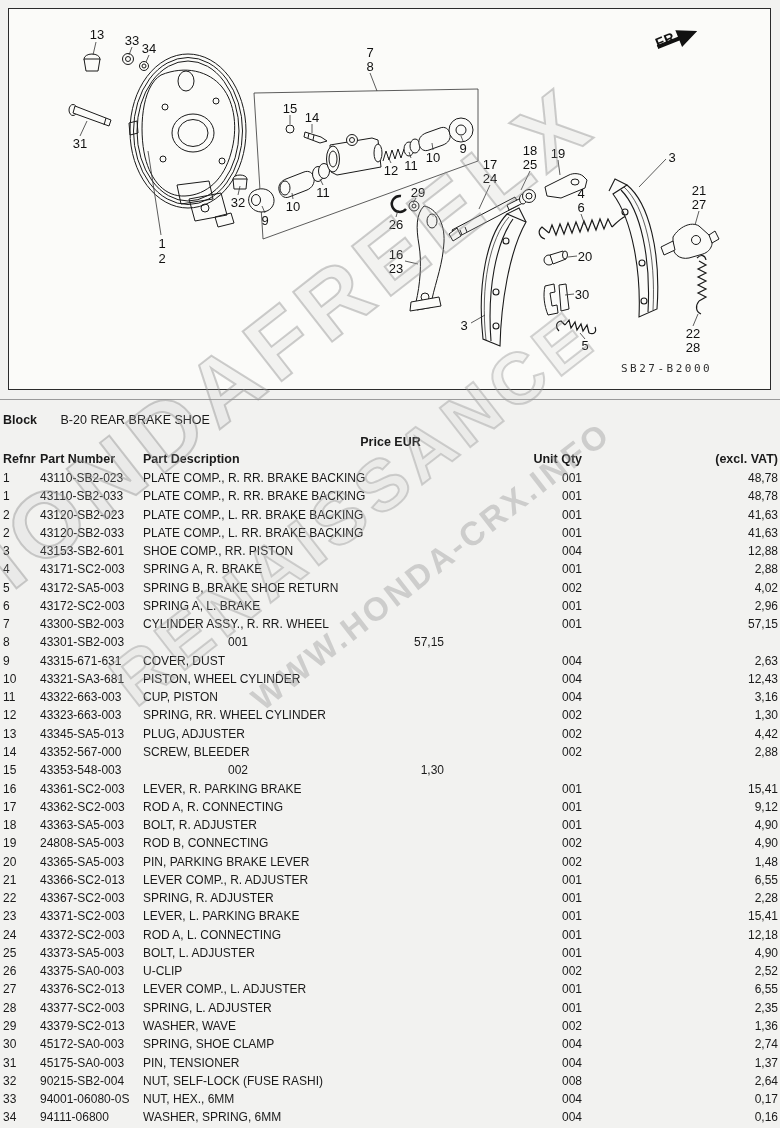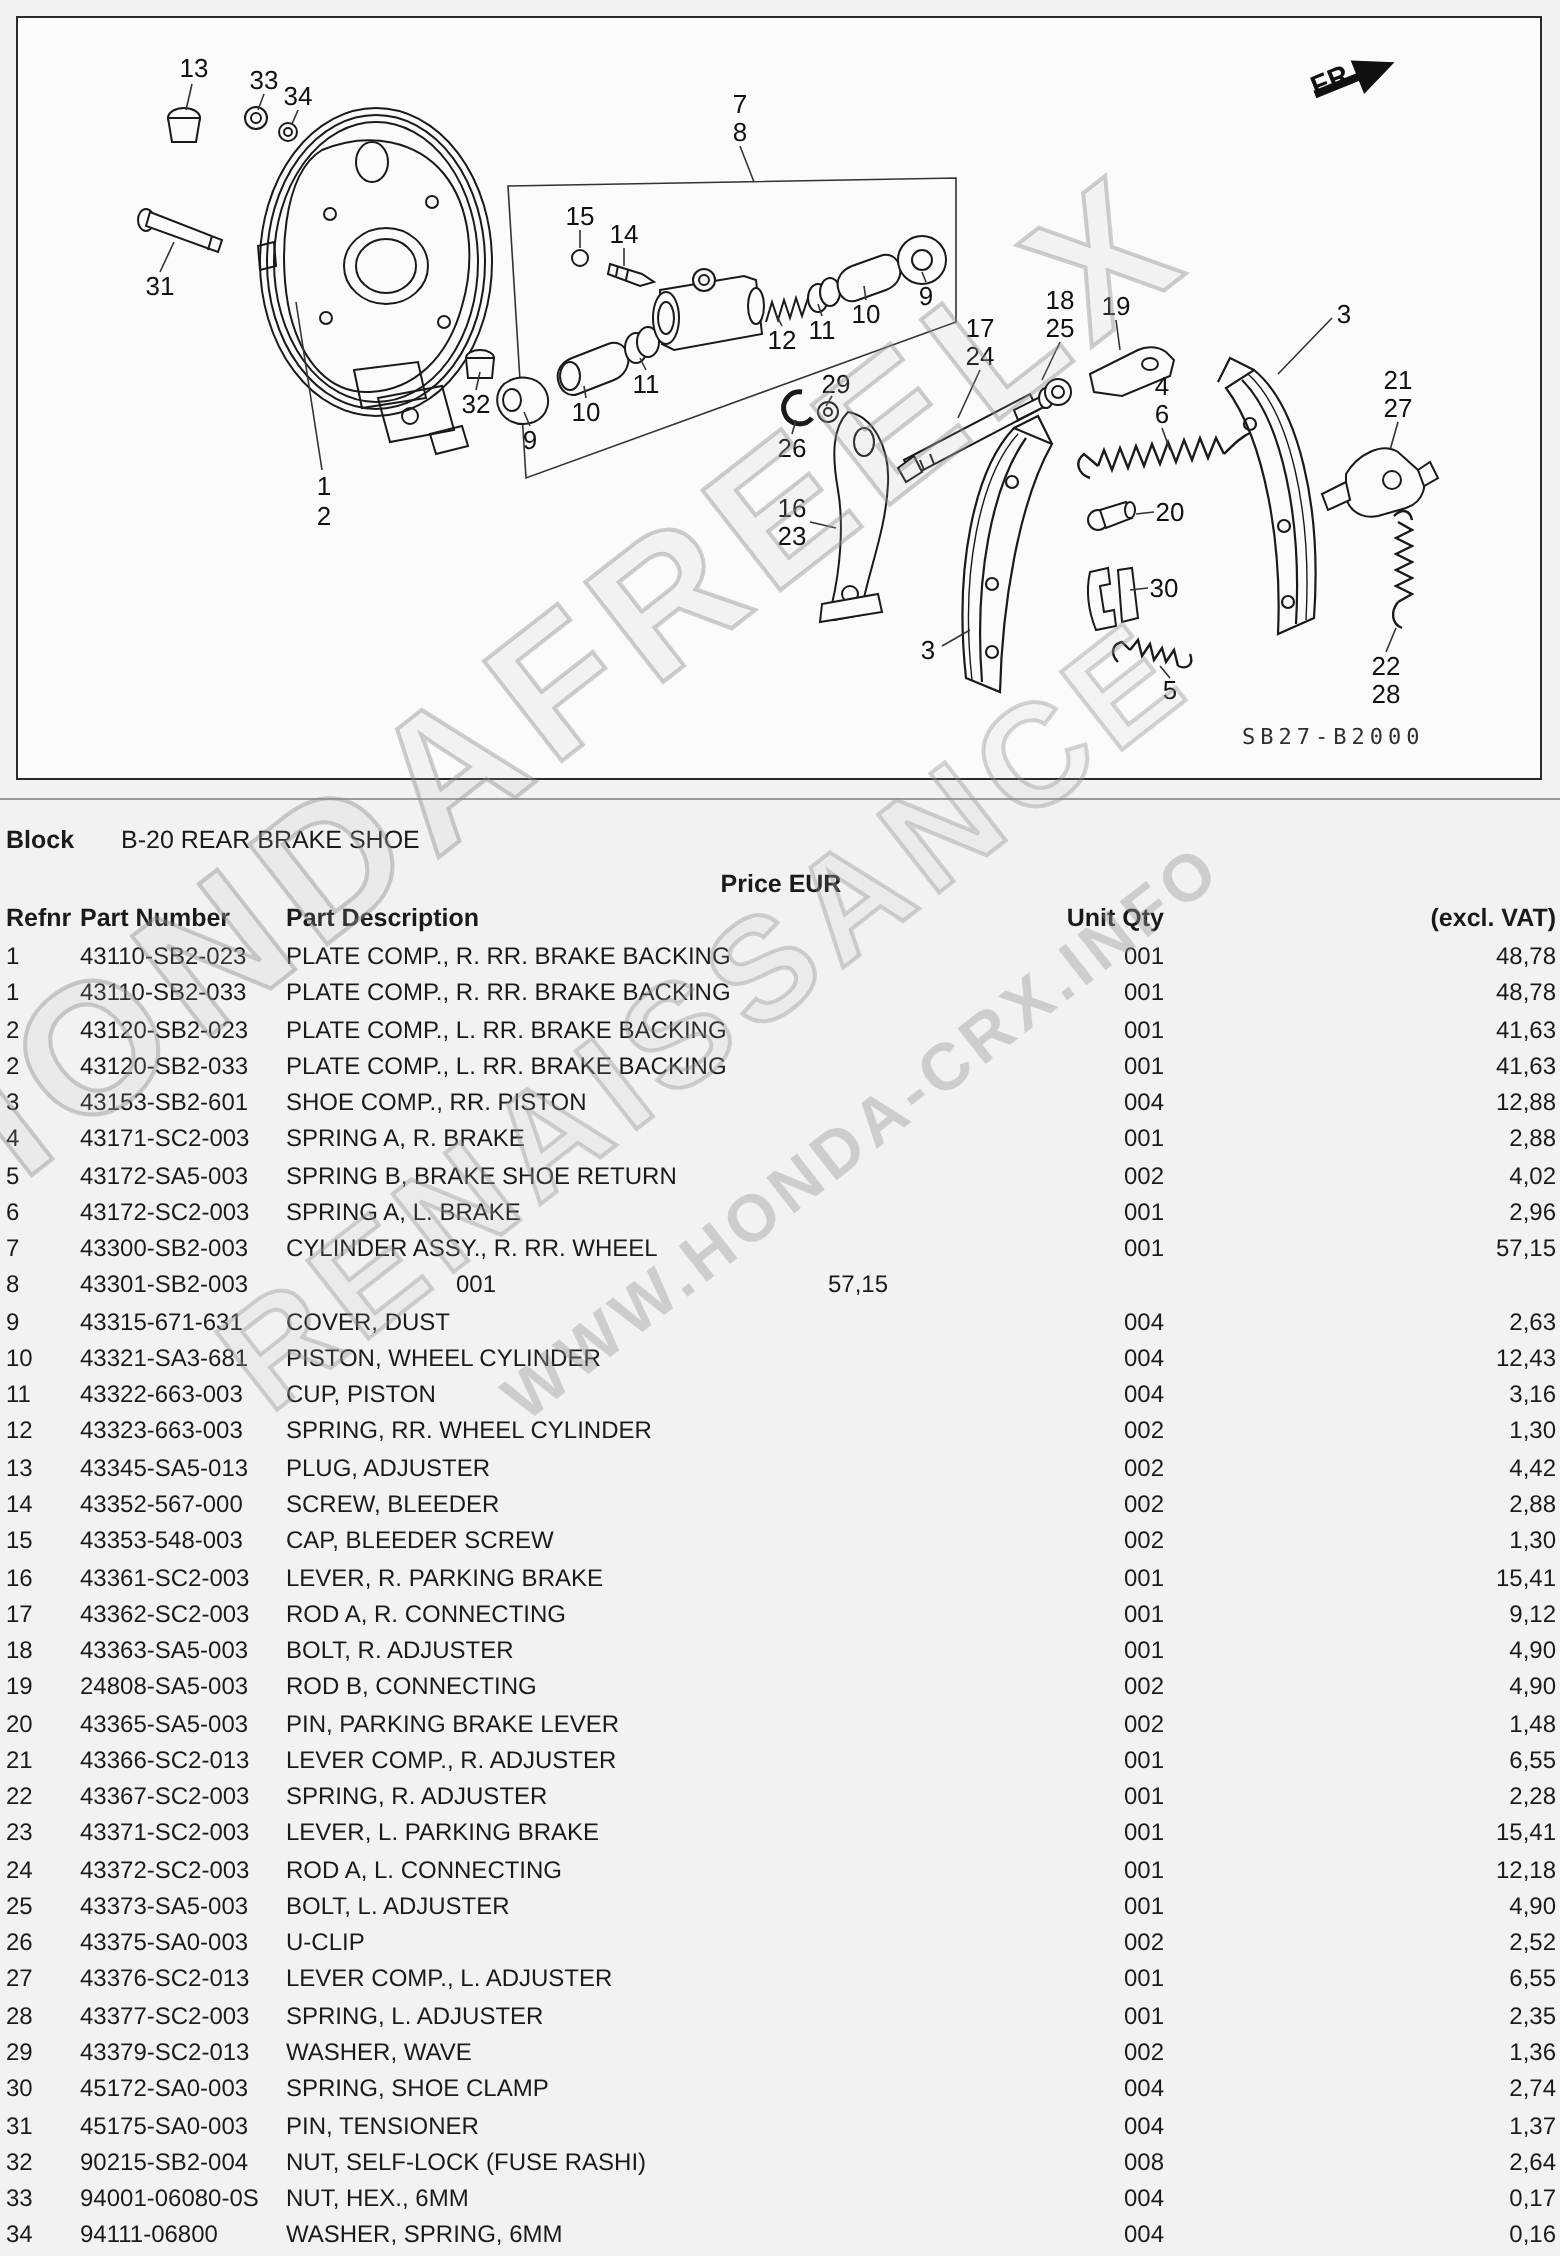--- a/index.html
+++ b/index.html
@@ -432,21 +432,20 @@
         <span class="c-ref">14</span>
         <span class="c-part">43352-567-000</span>
         <span class="c-desc">SCREW, BLEEDER</span>
         <span class="c-qty">002</span>
         <span class="c-price">2,88</span>
       </div>
 
       <div class="row">
         <span class="c-ref">15</span>
         <span class="c-part">43353-548-003</span>
-        <span class="c-desc">CAP, BLEEDER SCREW</span>
         <span class="c-qty">002</span>
         <span class="c-price">1,30</span>
       </div>
 
       <div class="row">
         <span class="c-ref">16</span>
         <span class="c-part">43361-SC2-003</span>
         <span class="c-desc">LEVER, R. PARKING BRAKE</span>
         <span class="c-qty">001</span>
         <span class="c-price">15,41</span>

